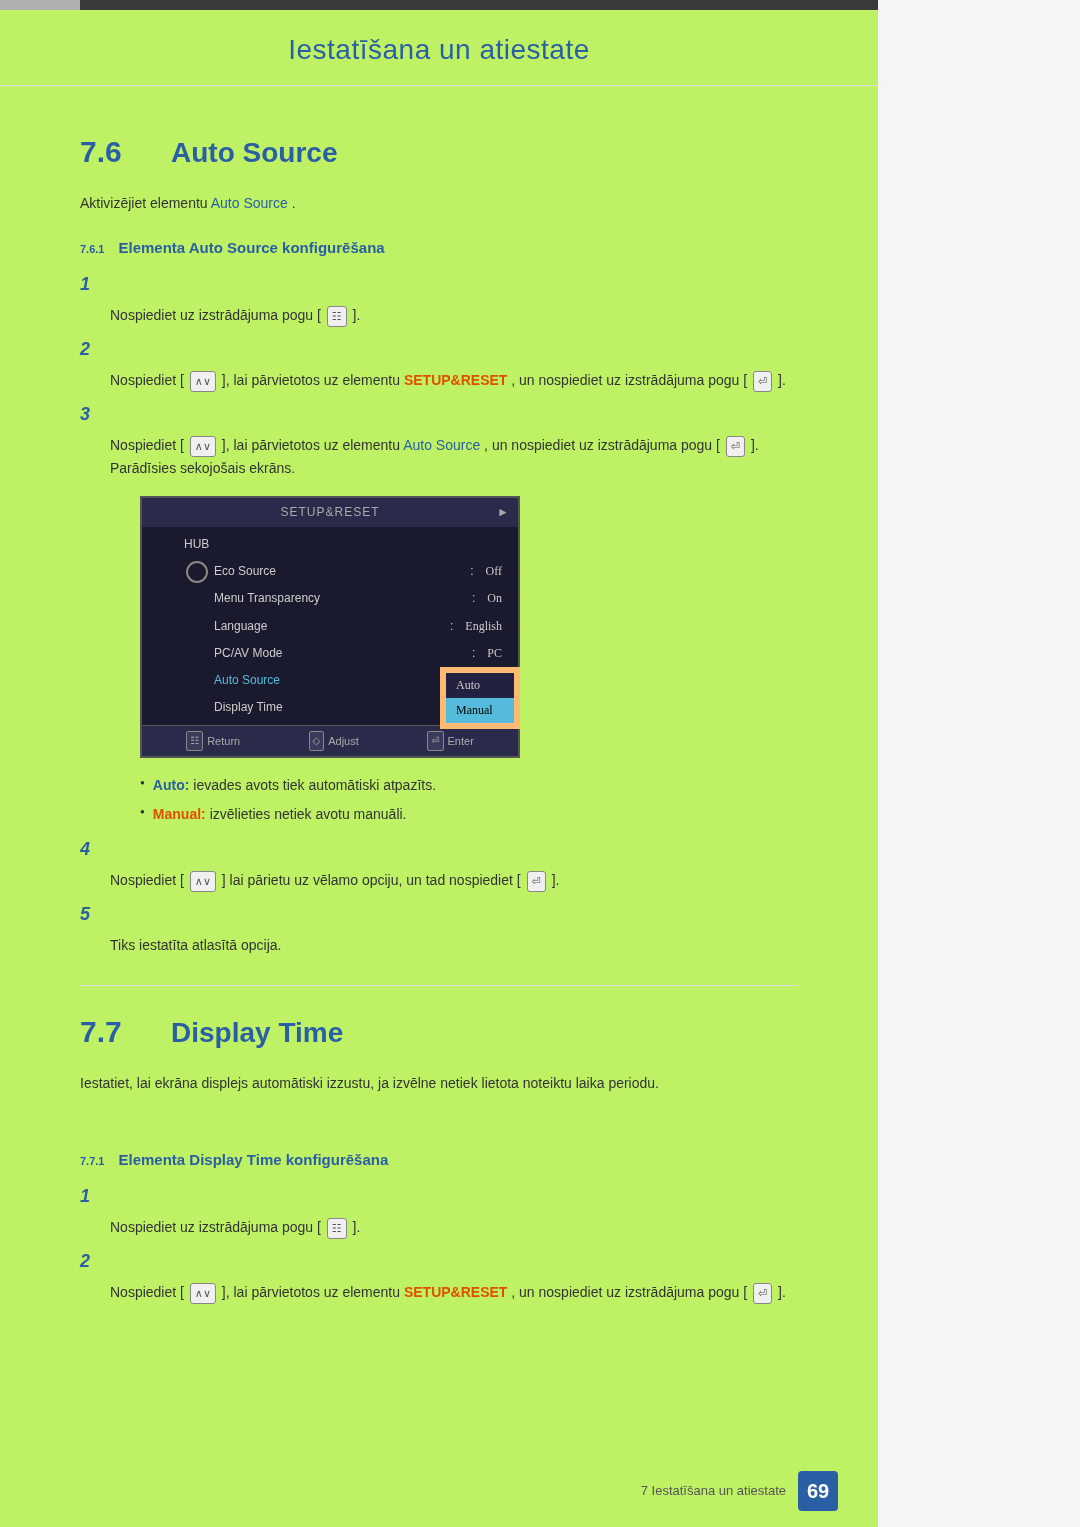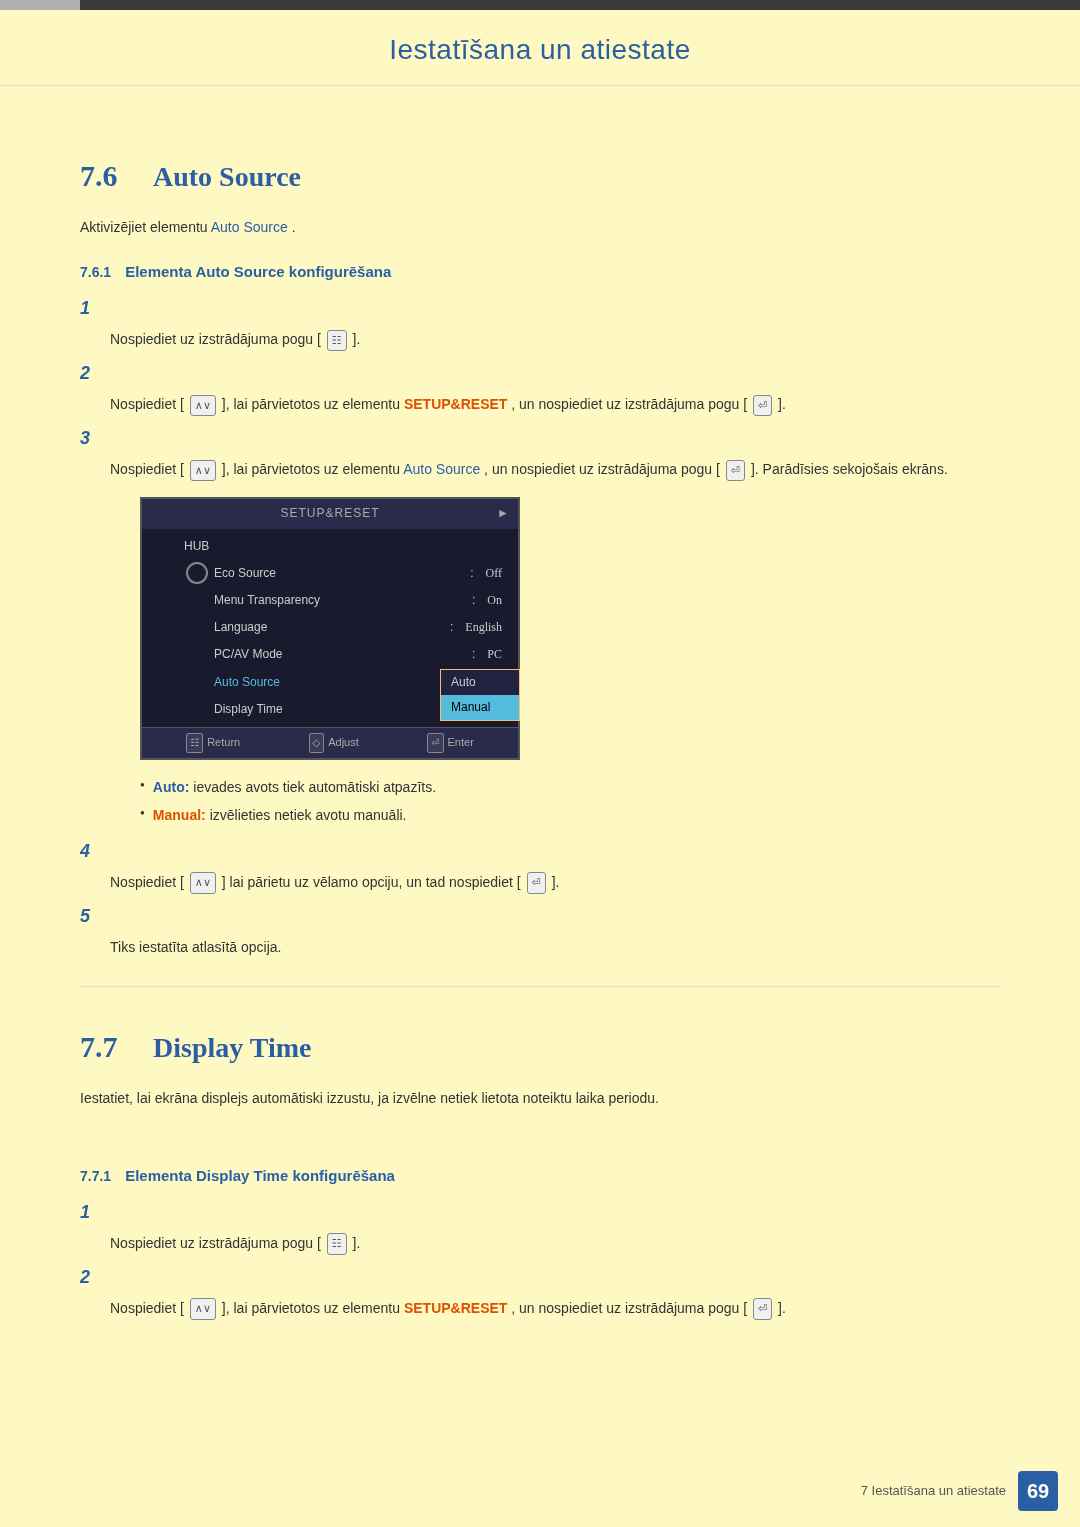--- a/index.html
+++ b/index.html
@@ -6,22 +6,22 @@
     body {
       font-family: Arial, sans-serif;
       background: #f5f5f5;
       width: 1080px;
       min-height: 1527px;
       color: #333;
       font-size: 15px;
       line-height: 1.6;
     }
     .page-wrapper {
-      background: #fef9c3;
-      width: 1080px;
+      background: #bef264;
+      width: 878px;
       min-height: 1527px;
       position: relative;
       padding: 0;
     }
     .page-title-bar {
       text-align: center;
       padding: 18px 0 12px 0;
       border-bottom: 1px solid #ddd;
       margin-bottom: 0;
     }
@@ -31,24 +31,23 @@
       color: #2a5fa5;
       letter-spacing: 0.5px;
     }
     .content-area {
       padding: 30px 80px 40px 80px;
     }
     
     .section-header {
       display: flex;
       align-items: baseline;
-      gap: 18px;
+      gap: 36px;
       margin-bottom: 10px;
-      margin-top: 36px;
-      font-family: Liberation Serif, serif;
+      margin-top: 12px;
     }
     .section-number {
       font-size: 30px;
       font-weight: bold;
       color: #2a5fa5;
       min-width: 55px;
     }
     .section-title {
       font-size: 28px;
       font-weight: bold;
@@ -56,21 +55,21 @@
     }
     
     .subsection-header {
       display: flex;
       align-items: baseline;
       gap: 14px;
       margin-top: 22px;
       margin-bottom: 12px;
     }
     .subsection-number {
-      font-size: 14px;
+      font-size: 11px;
       font-weight: bold;
       color: #2a5fa5;
     }
     .subsection-title {
       font-size: 15px;
       font-weight: bold;
       color: #2a5fa5;
     }
     
     .intro-text {
@@ -192,26 +191,27 @@
       margin: 0 6px;
     }
     .menu-item.active-row .menu-item-label {
       color: #5bd;
     }
     .auto-source-submenu {
       position: relative;
     }
     .submenu-popup {
       background: #222240;
-      border: 1px solid #fdba74;
+      border: 6px solid #fdba74;
       position: absolute;
       right: -2px;
       top: 0;
       width: 80px;
       z-index: 10;
+      font-family: Liberation Serif, serif;
     }
     .submenu-item {
       padding: 3px 10px;
       color: #ccc;
       font-size: 12px;
     }
     .submenu-item.selected {
       background: #5bd;
       color: #000;
     }
@@ -273,21 +273,21 @@
     
     .section-divider {
       height: 1px;
       background: #ddd;
       margin: 28px 0 22px 0;
     }
     
     .page-footer {
       position: absolute;
       bottom: 16px;
-      right: 22px;
+      right: 40px;
       display: flex;
       align-items: center;
       gap: 12px;
       font-size: 13px;
       color: #555;
     }
     .footer-section {
       color: #555;
     }
     .footer-page {

